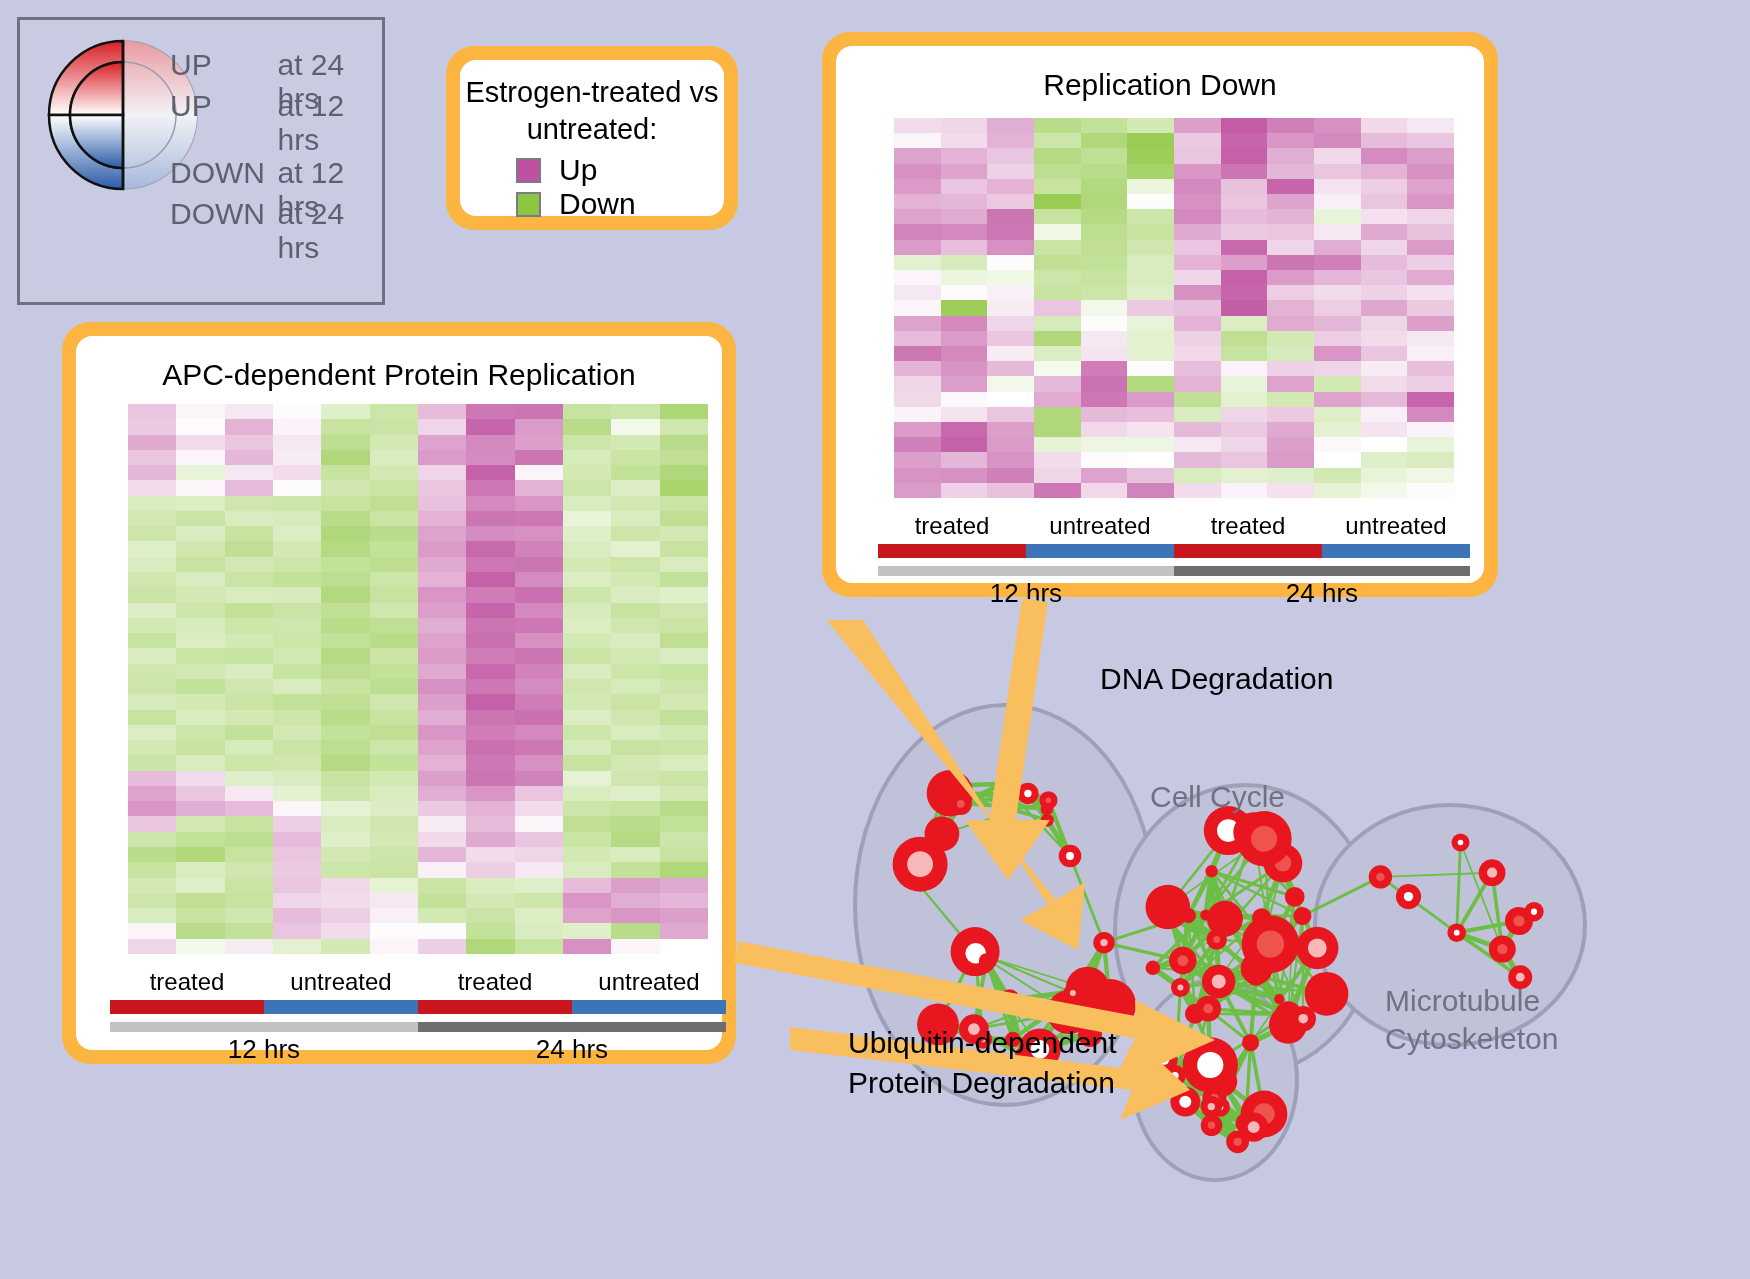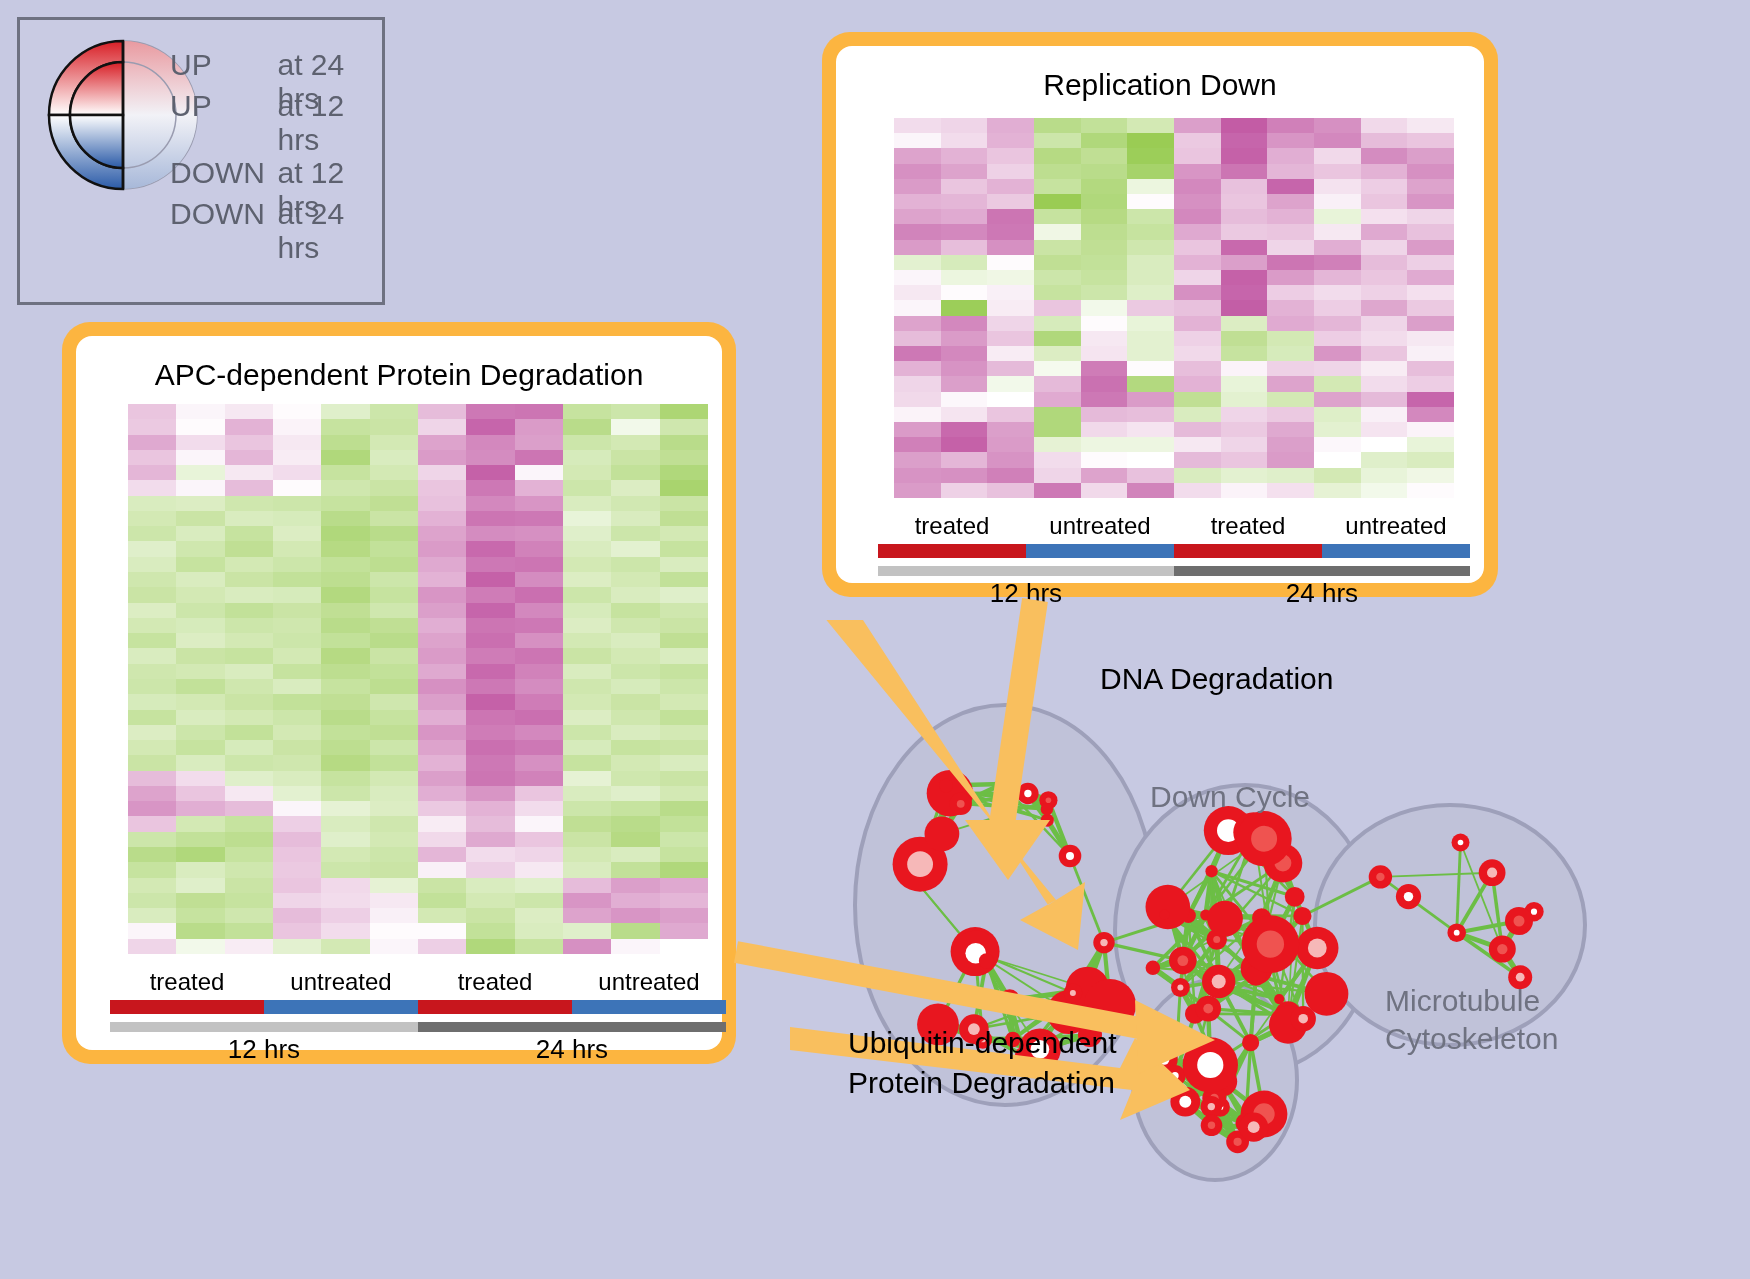--- a/index.html
+++ b/index.html
@@ -144,20 +144,36 @@
         <span class="ck-at">at 12 hrs</span>
       </div>
       <div class="ck-row">
         <span class="ck-dir">DOWN</span>
         <span class="ck-at">at 24 hrs</span>
       </div>
     </div>
 
   </div>
 
+  <div class="panel" id="legend">
+    <div class="panel-inner">
+      <div id="legend-title">Estrogen-treated
+vs untreated:</div>
+      <div id="legend-items">
+        <div class="leg-row">
+          <i class="leg-swatch" style="background:#bf52a0"></i>
+          <span class="leg-lab">Up</span>
+        </div>
+        <div class="leg-row">
+          <i class="leg-swatch" style="background:#8dc63f"></i>
+          <span class="leg-lab">Down</span>
+        </div>
+      </div>
+    </div>
+  </div>
 
   <div class="panel" id="rf">
     <div class="panel-inner">
       <div class="hm-title" id="rf-title">Replication Down</div>
       <div class="hm-grid" id="rf-grid" style="grid-template-columns: repeat(12, 1fr); grid-template-rows: repeat(25, 1fr);">
           <i style="background:rgb(242,220,236)"></i>
           <i style="background:rgb(239,213,232)"></i>
           <i style="background:rgb(225,174,211)"></i>
           <i style="background:rgb(185,220,138)"></i>
           <i style="background:rgb(194,225,153)"></i>
@@ -475,21 +491,21 @@
       </div>
       <div class="time-labels" id="rf-timelab">
         <span>12 hrs</span>
         <span>24 hrs</span>
       </div>
     </div>
   </div>
 
   <div class="panel" id="apc">
     <div class="panel-inner">
-      <div class="hm-title" id="apc-title">APC-dependent Protein Degradation</div>
+      <div class="hm-title" id="apc-title">APC-dependent Protein Replication</div>
       <div class="hm-grid" id="apc-grid" style="grid-template-columns: repeat(12, 1fr); grid-template-rows: repeat(36, 1fr);">
           <i style="background:rgb(234,197,223)"></i>
           <i style="background:rgb(251,245,250)"></i>
           <i style="background:rgb(246,232,242)"></i>
           <i style="background:rgb(254,251,253)"></i>
           <i style="background:rgb(223,239,202)"></i>
           <i style="background:rgb(204,230,170)"></i>
           <i style="background:rgb(230,188,218)"></i>
           <i style="background:rgb(205,120,181)"></i>
           <i style="background:rgb(204,117,179)"></i>
@@ -1348,21 +1364,21 @@
         </g>
     </svg>
 
     
     <svg style="position:absolute;left:0;top:0;" width="960" height="659" viewBox="0 0 960 659">
       <path d="M20 -20 L60 -20 L258 285 L295 262 L288 330 L230 300 L266 280 Z" fill="#f9bf5e" transform="translate(0,0)"></path>
       <path d="M-700 320 L330 448 L345 418 L400 470 L330 500 L342 470 L-700 348 Z" fill="#f9bf5e"></path>
     </svg>
 
     <div class="cluster-label" id="lab-dna">DNA Degradation</div>
-    <div class="cluster-label" id="lab-cc">Down Cycle</div>
+    <div class="cluster-label" id="lab-cc">Cell Cycle</div>
     <div class="cluster-label" id="lab-mt">Microtubule
 Cytoskeleton</div>
     <div class="cluster-label" id="lab-ub">Ubiquitin-dependent
 Protein Degradation</div>
   </div>
 
   <svg style="position:absolute;left:0;top:0;pointer-events:none" width="1750" height="1279">
     <path d="M1035 600 L1000 838" stroke="#f9bf5e" stroke-width="26" fill="none"></path>
     <path d="M1035 600 L1000 838" stroke="#f9bf5e" stroke-width="0" fill="none"></path>
     <polygon points="965,820 1050,820 1008,880" fill="#f9bf5e"></polygon>

